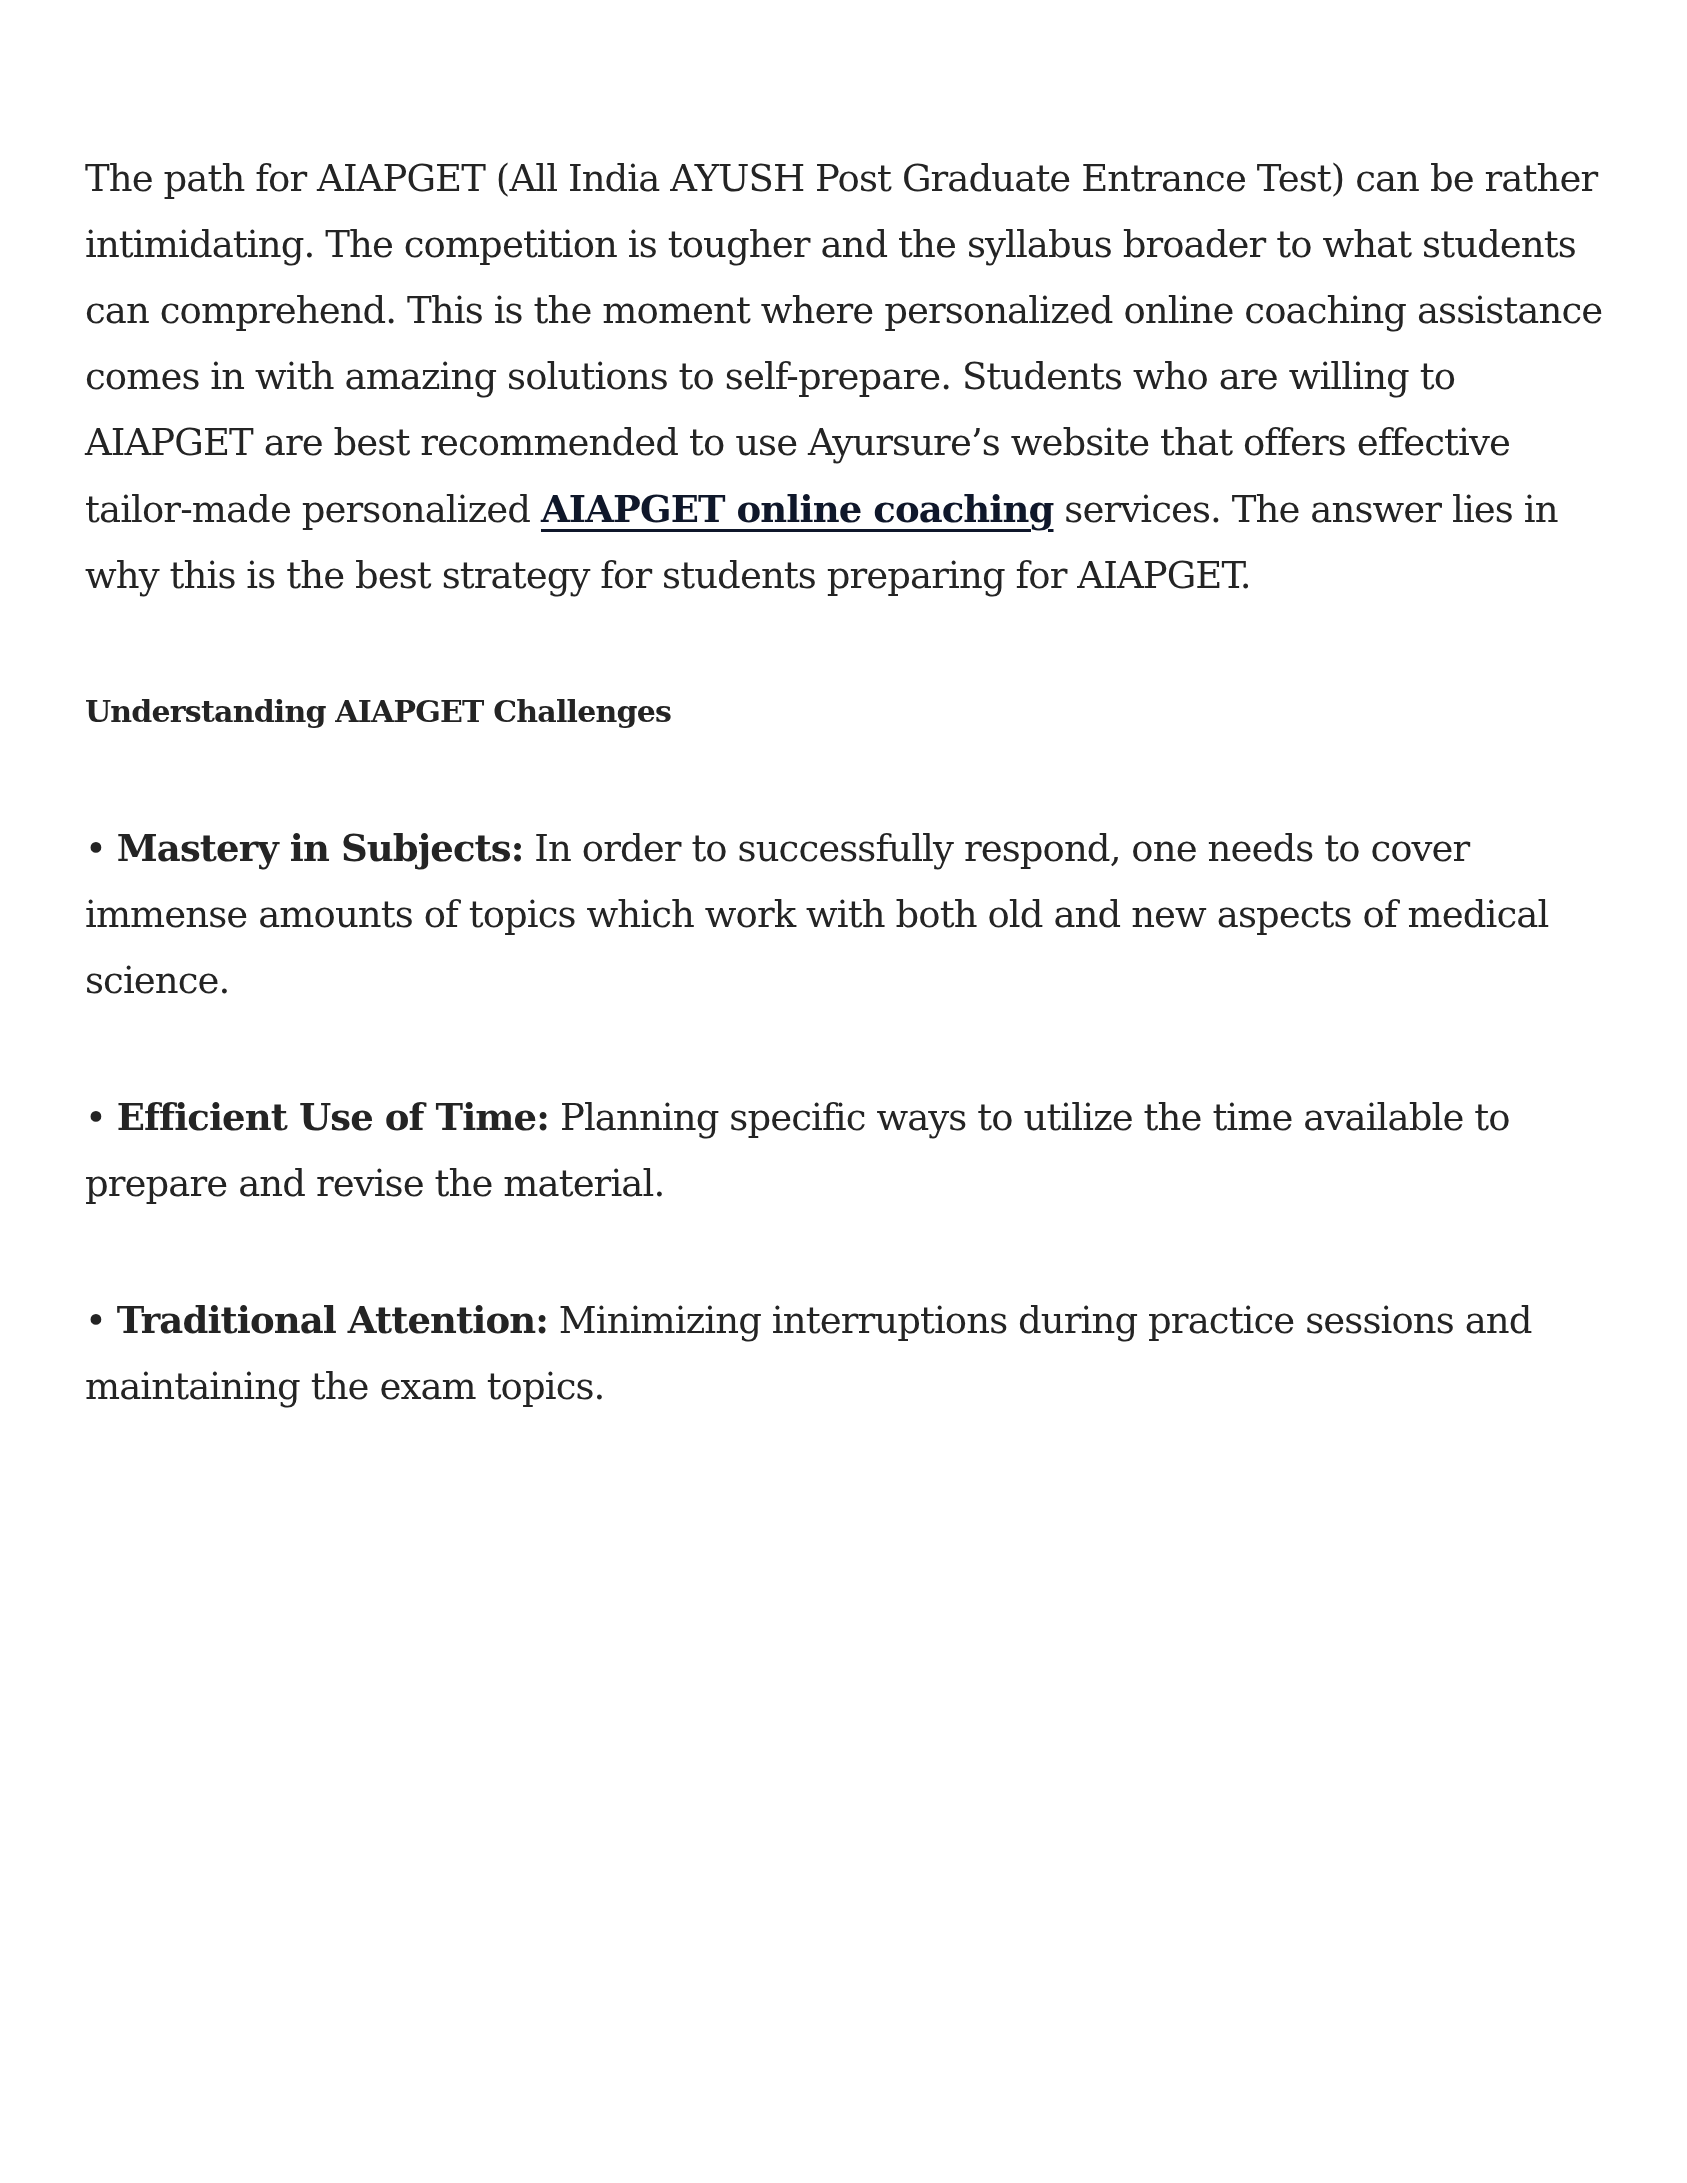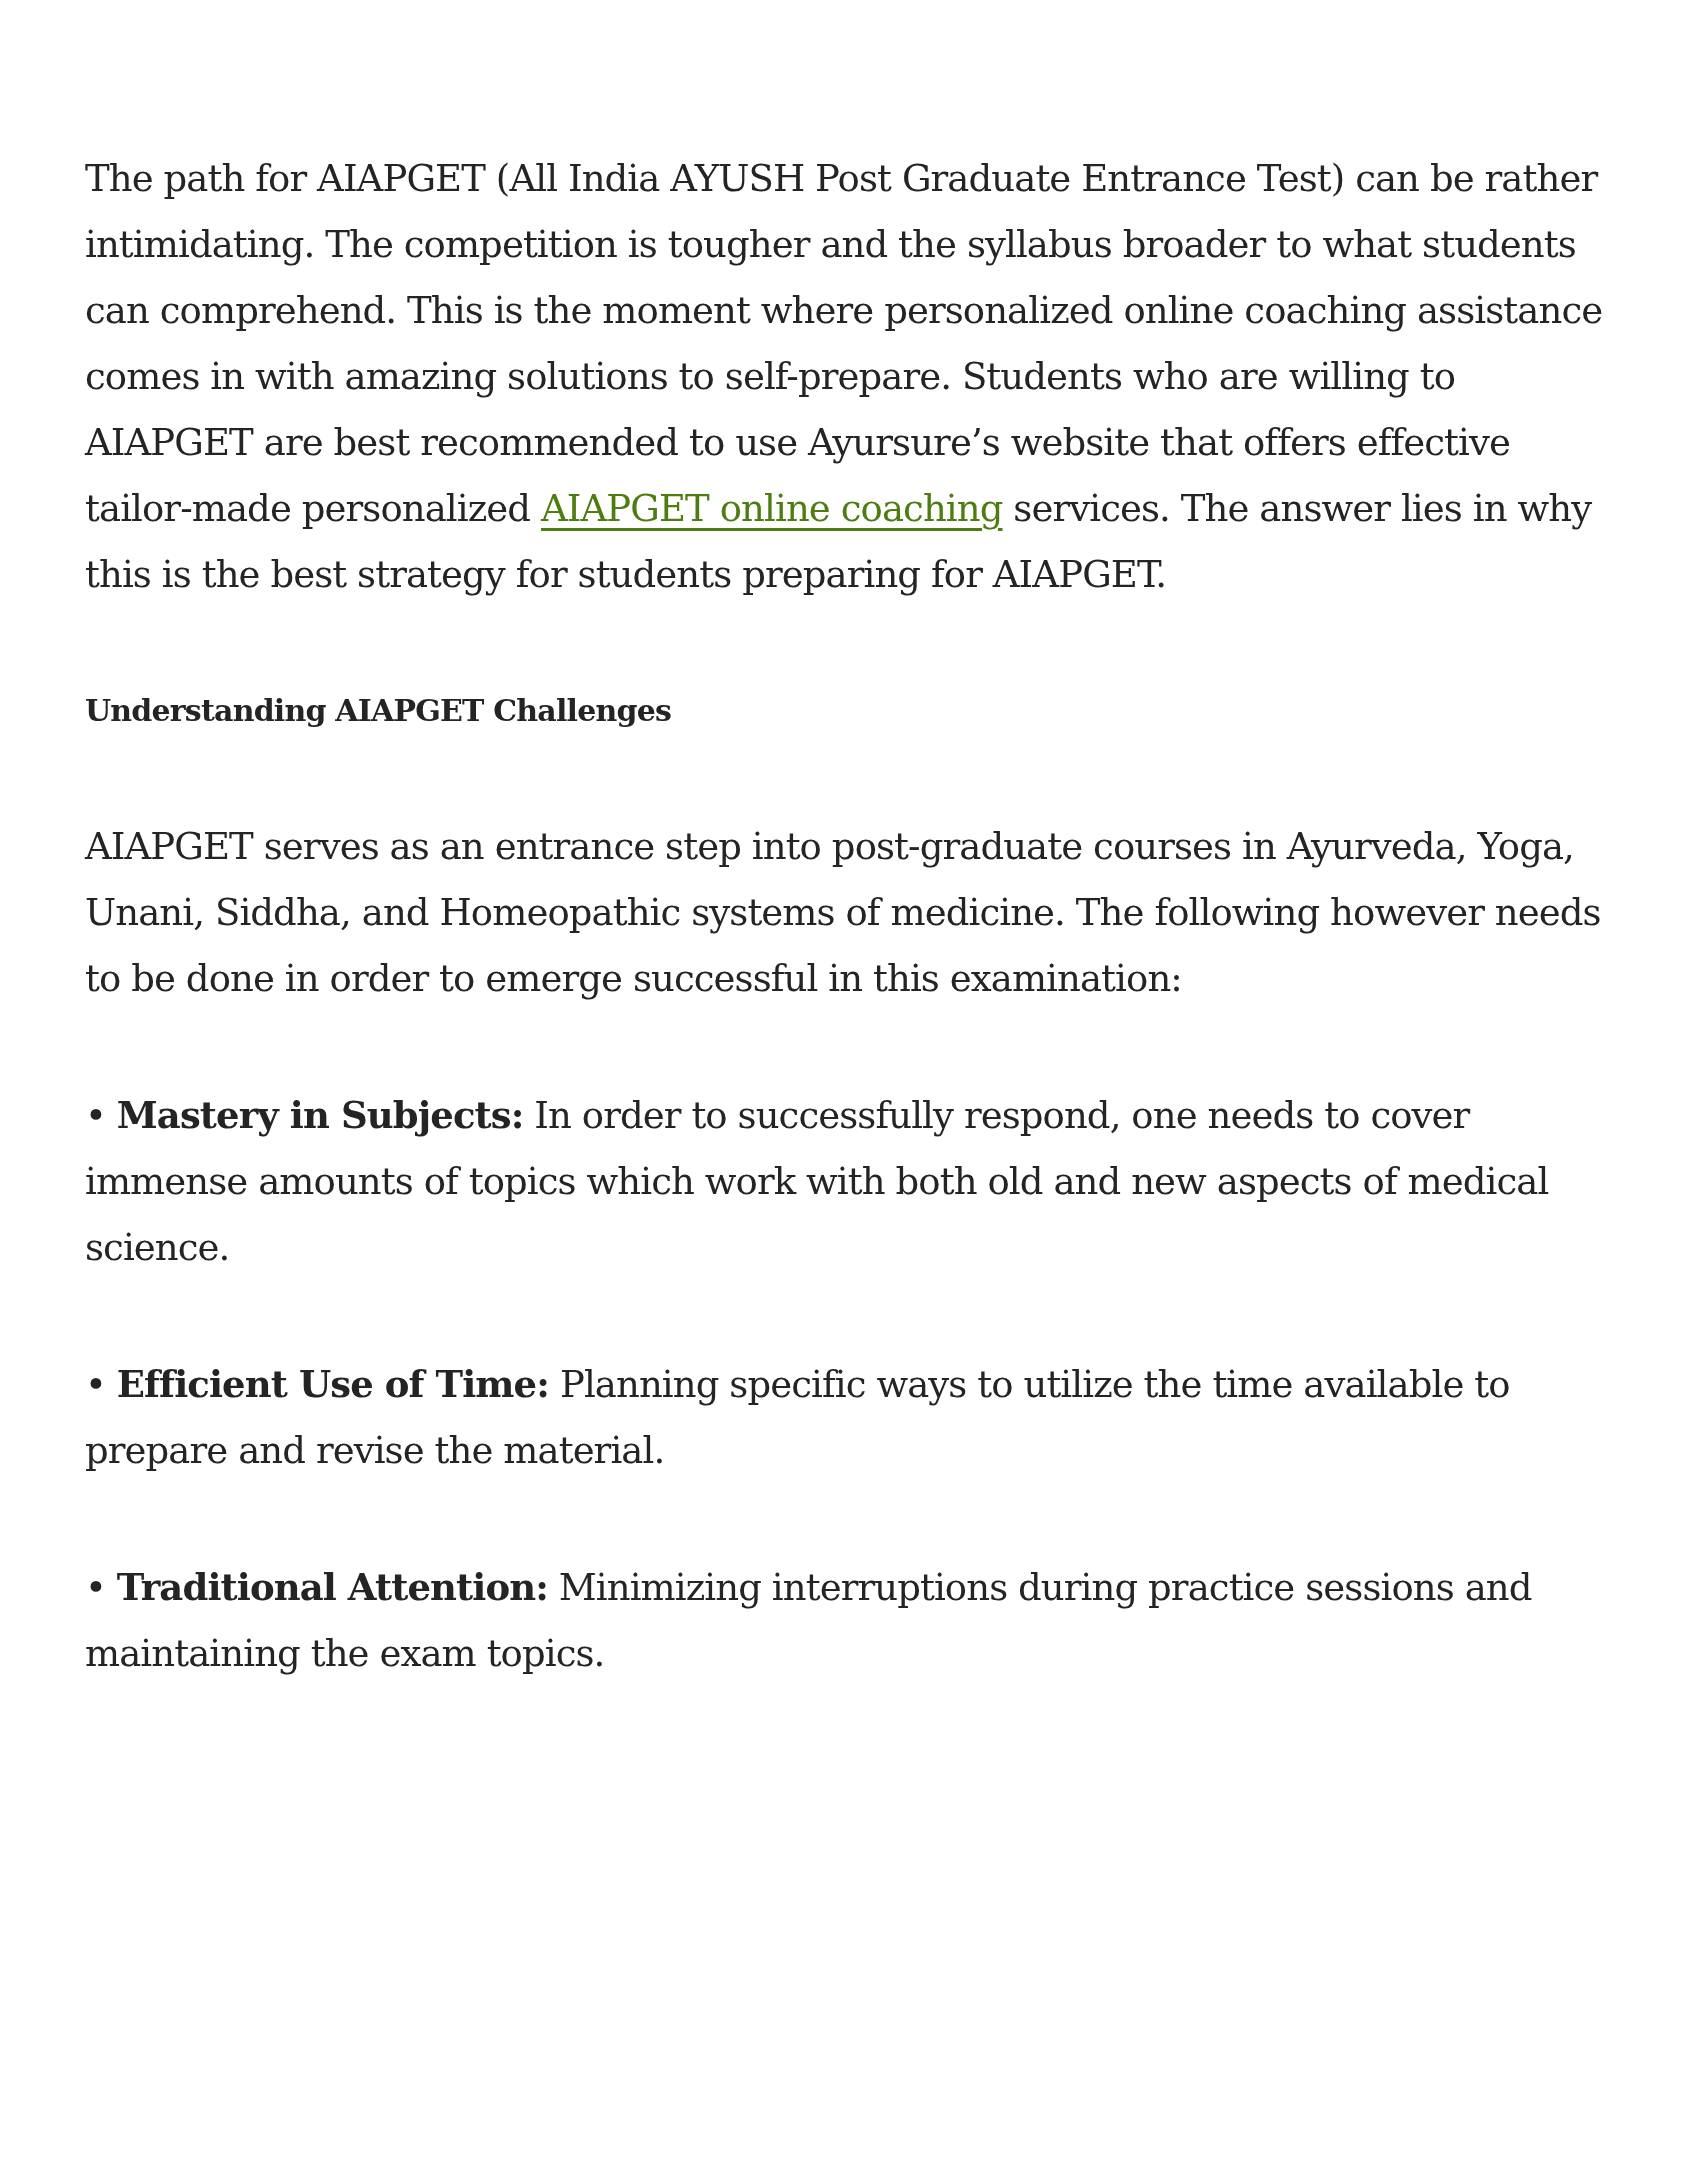--- a/index.html
+++ b/index.html
@@ -29,43 +29,42 @@
       margin: 0 0 70px 0;
     }
     .article h3 {
       margin: 0 0 70px 0;
       font-size: 30px;
       font-weight: bold;
       line-height: 66px;
       letter-spacing: -0.8px;
     }
     .article a {
-      color: #4d7c0f;
-      font-weight: normal;
+      color: #0f172a;
+      font-weight: bold;
       text-decoration: underline;
       text-decoration-thickness: 3.3px;
       text-underline-offset: 6.6px;
     }
     .article .bullet-label {
       font-weight: bold;
       margin-top: 7px;
     }
     .article .bullet-dot {
       font-weight: normal;
     }
   </style>
 </head>
 <body>
 
 <div class="article">
   <p><span>The path for AIAPGET (All India AYUSH Post Graduate Entrance Test) can be rather intimidating. The competition is tougher and the syllabus broader to what students can comprehend. This is the moment where personalized online coaching assistance comes in with amazing solutions to self-prepare. Students who are willing to AIAPGET are best recommended to use Ayursure’s website that offers effective tailor-made personalized </span><a href="#">AIAPGET online coaching</a><span> services. The answer lies in why this is the best strategy for students preparing for AIAPGET.</span></p>
 
   <h3>Understanding AIAPGET Challenges</h3>
 
-  <p>AIAPGET serves as an entrance step into post-graduate courses in Ayurveda, Yoga, Unani, Siddha, and Homeopathic systems of medicine. The following however needs to be done in order to emerge successful in this examination:</p>
 
   <p><span class="bullet-dot">• </span><span class="bullet-label">Mastery in Subjects:</span><span> In order to successfully respond, one needs to cover immense amounts of topics which work with both old and new aspects of medical science.</span></p>
 
   <p><span class="bullet-dot">• </span><span class="bullet-label">Efficient Use of Time:</span><span> Planning specific ways to utilize the time available to prepare and revise the material.</span></p>
 
   <p><span class="bullet-dot">• </span><span class="bullet-label">Traditional Attention:</span><span> Minimizing interruptions during practice sessions and maintaining the exam topics.</span></p>
 
 </div>
 
 

